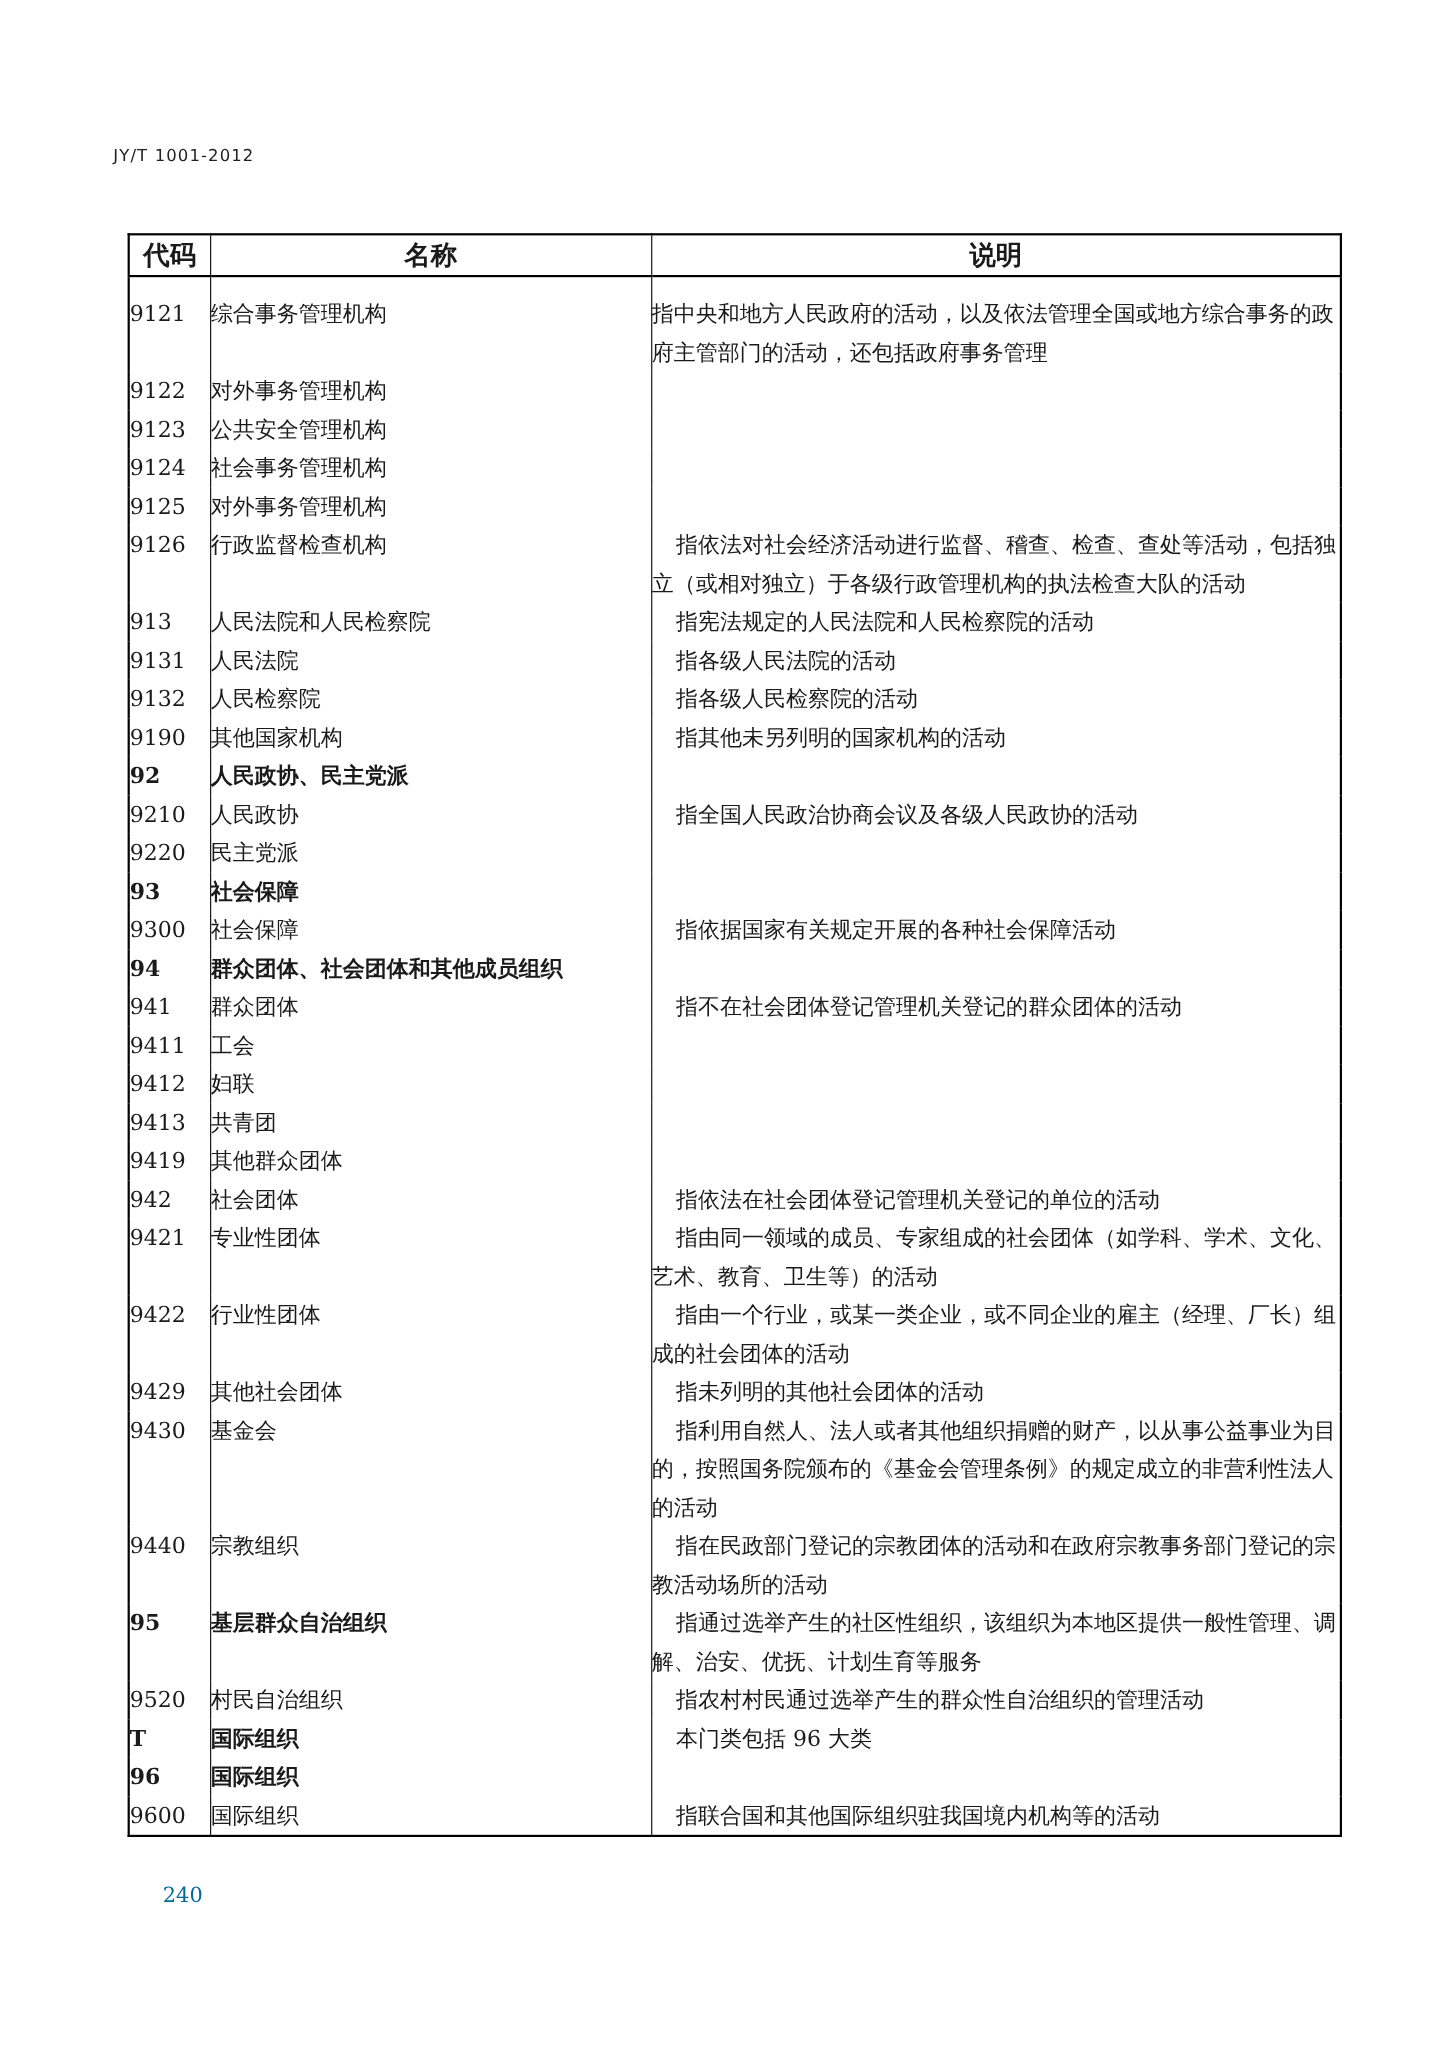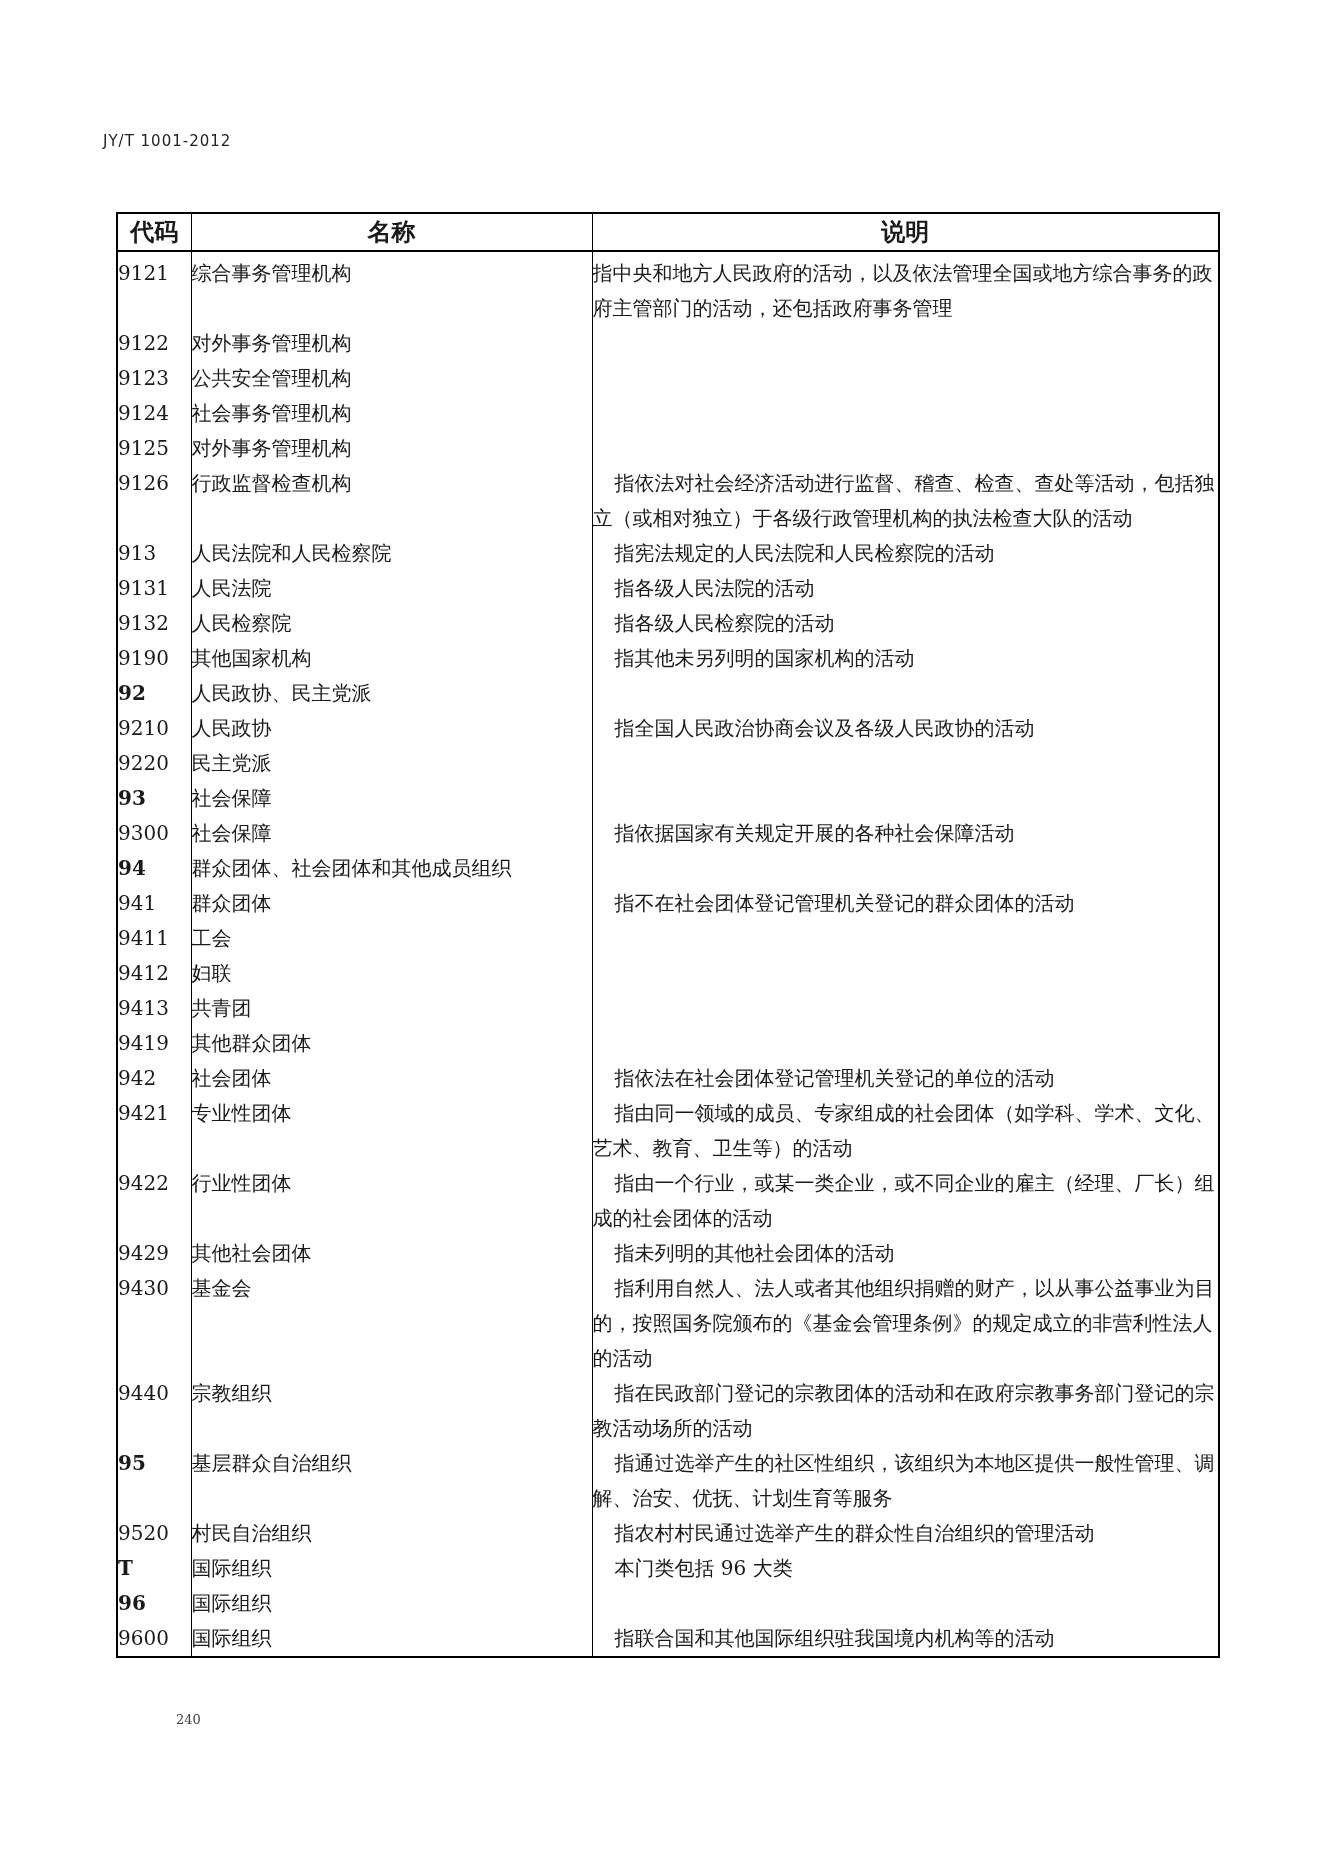--- a/index.html
+++ b/index.html
@@ -51,44 +51,43 @@
     font-size: 24px;
     padding: 0;
   }
   .class-table tbody td {
     vertical-align: top;
     border-left: 1px solid #000;
     border-right: 1px solid #000;
     padding: 0;
     line-height: 35px;
   }
-  .class-table tbody tr:first-child td { padding-top: 4px; }
+  .class-table tbody tr:first-child td { padding-top: 16px; }
   td.code {
     padding-left: 12px;
     font-family: "DejaVu Serif", "Liberation Serif", serif;
   }
   td.name { padding-left: 20px; }
   td.desc { padding-left: 12px; padding-right: 14px; }
   td.desc p {
     margin: 0;
     text-indent: 22px;
   }
   td.desc p.flush { text-indent: 0; }
   tr.bold td.code { font-weight: bold; }
   tr.bold td.name {
-    font-weight: normal;
+    font-weight: bold;
     font-family: "DejaVu Sans", "Liberation Sans", sans-serif;
   }
   .page-number {
     position: absolute;
     left: 148px;
     top: 1712px;
-    font-size: 13px;
-    color: #404040;
-    margin-left: 28px;
+    font-size: 19px;
+    color: #0369a1;
   }
 </style>
 </head>
 <body>
 
 <div class="page">
 
   <div class="doc-number">JY/T 1001-2012</div>
 
   <table class="class-table">

